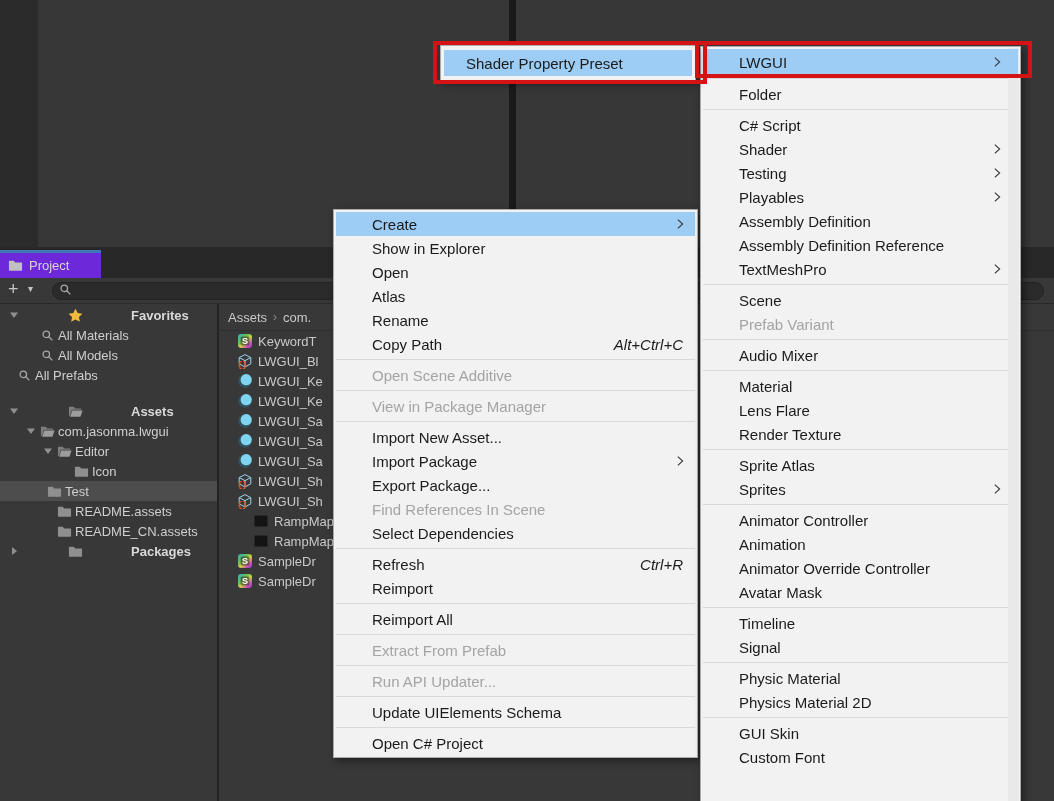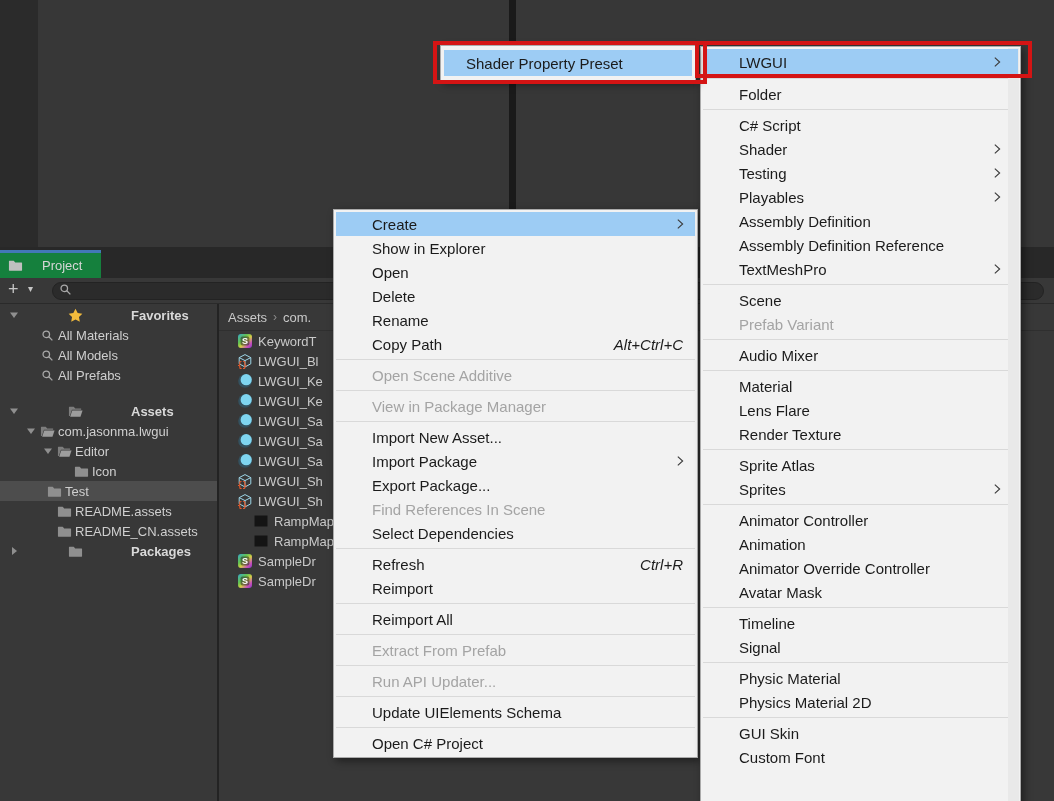--- a/index.html
+++ b/index.html
@@ -13,22 +13,22 @@
   
   .top-area { position:absolute; left:0; top:0; width:1054px; height:247px; background:#373737; }
   .top-left-strip { position:absolute; left:0; top:0; width:38px; height:247px; background:#2b2b2b; }
   .top-divider { position:absolute; left:509px; top:0; width:7px; height:247px; background:#1a1a1a; }
 
   
   .project-panel { position:absolute; left:0; top:247px; width:1054px; height:554px; background:#383838; }
   .tabbar { position:absolute; left:0; top:0; width:100%; height:31px; background:#282828; }
   .tab {
     position:absolute; left:0; top:3px; width:101px; height:28px; box-sizing:border-box;
-    background:#15803d; border-top:3px solid #4278b6;
-    display:flex; align-items:center; gap:19px; padding-left:7px;
+    background:#6d28d9; border-top:3px solid #4278b6;
+    display:flex; align-items:center; gap:6px; padding-left:7px;
     color:#d6d6d6; font-size:13px;
   }
   .toolbar { position:absolute; left:0; top:31px; width:100%; height:26px; background:#383838; border-bottom:1px solid #2a2a2a; box-sizing:border-box; }
   .tb-plus { position:absolute; left:8px; top:1px; font-size:18px; color:#c6c6c6; cursor:default; }
   .tb-caret { position:absolute; left:28px; top:5px; font-size:10px; color:#c6c6c6; }
   .searchbox {
     position:absolute; left:52px; right:10px; top:4px; height:18px; box-sizing:border-box;
     background:#2b2b2b; border:1px solid #232323; border-radius:9px;
     display:flex; align-items:center; padding-left:6px; gap:4px;
   }
@@ -152,21 +152,21 @@
           <div class="tree-row" style="padding-left: 23px;">
             <span class="tw"></span>
             <span class="tw">
               <svg width="13" height="13" viewBox="0 0 16 16">
                 <circle cx="6.5" cy="6.5" r="4" fill="none" stroke="#a8a8a8" stroke-width="1.6"></circle>
                 <line x1="9.6" y1="9.6" x2="14" y2="14" stroke="#a8a8a8" stroke-width="1.6"></line>
               </svg>
             </span>
             <span class="tlabel">All Models</span>
           </div>
-          <div class="tree-row" style="padding-left: 23px;">
+          <div class="tree-row" style="">
             <span class="tw"></span>
             <span class="tw">
               <svg width="13" height="13" viewBox="0 0 16 16">
                 <circle cx="6.5" cy="6.5" r="4" fill="none" stroke="#a8a8a8" stroke-width="1.6"></circle>
                 <line x1="9.6" y1="9.6" x2="14" y2="14" stroke="#a8a8a8" stroke-width="1.6"></line>
               </svg>
             </span>
             <span class="tlabel">All Prefabs</span>
           </div>
           <div class="tree-gap"></div>
@@ -411,21 +411,21 @@
           </svg>
         </span>
       </div>
       <div class="mi">
         <span>Show in Explorer</span>
       </div>
       <div class="mi">
         <span>Open</span>
       </div>
       <div class="mi">
-        <span>Delete</span>
+        <span>Atlas</span>
       </div>
       <div class="mi">
         <span>Rename</span>
       </div>
       <div class="mi">
         <span>Copy Path</span>
         <span class="sc">Alt+Ctrl+C</span>
       </div>
       <div class="menu-sep"></div>
       <div class="mi disabled">

